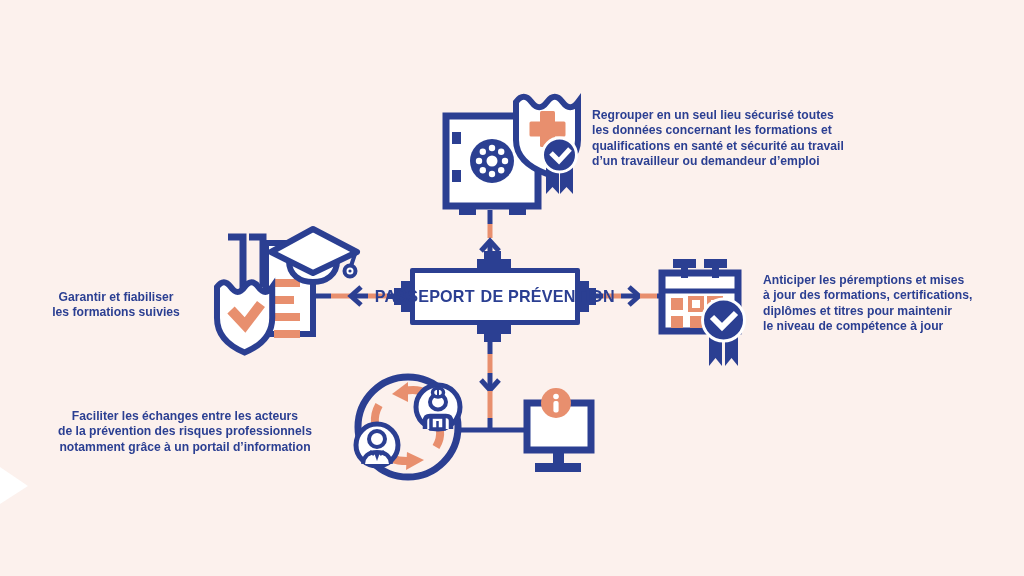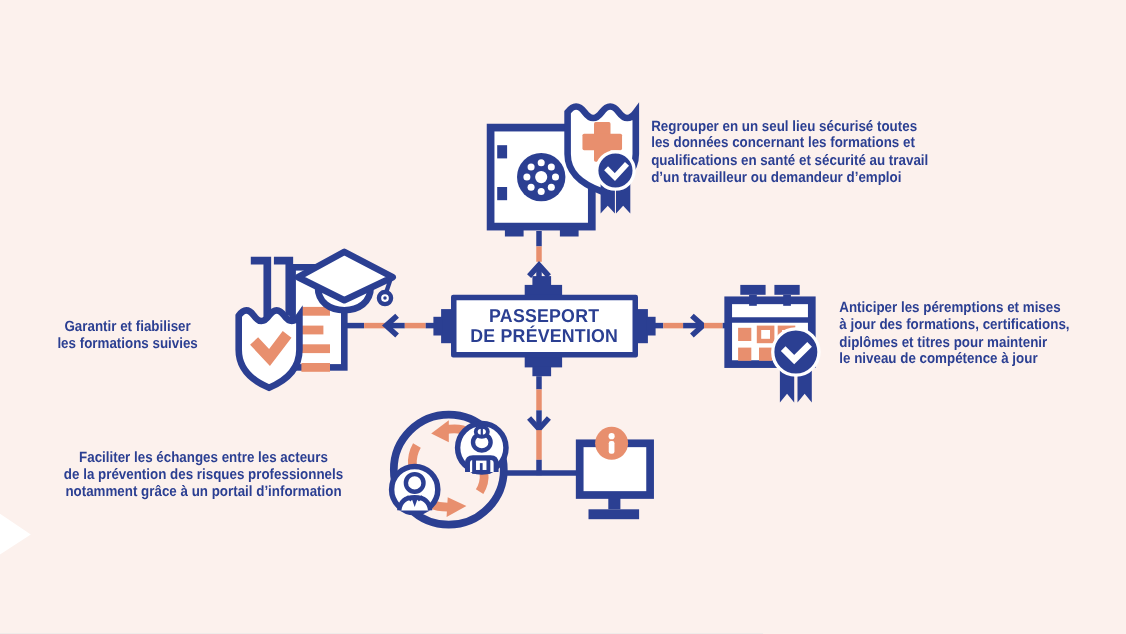--- a/index.html
+++ b/index.html
@@ -17,21 +17,21 @@
   svg{position:absolute;left:0;top:0;}
   .benefit{
     position:absolute;color:var(--blue);font-weight:bold;
     font-size:13.5px;line-height:15.4px;white-space:nowrap;
     transform:scaleX(0.9);transform-origin:left top;
   }
   .benefit.centered{text-align:center;transform-origin:center top;}
   .center-box{
     position:absolute;left:410px;top:268px;width:170px;height:57px;
     box-sizing:border-box;border:5px solid var(--blue);background:var(--white);
-    border-radius:2px;display:flex;flex-direction:column;align-items:center;
+    border-radius:2px;display:flex;align-items:center;
     justify-content:center;z-index:3;
   }
   .center-box .ttl{
     color:var(--blue);font-weight:bold;font-size:17px;line-height:17.5px;
     letter-spacing:0.2px;transform:scaleX(0.95);white-space:nowrap;
   }
 </style>
 </head>
 <body>
 

